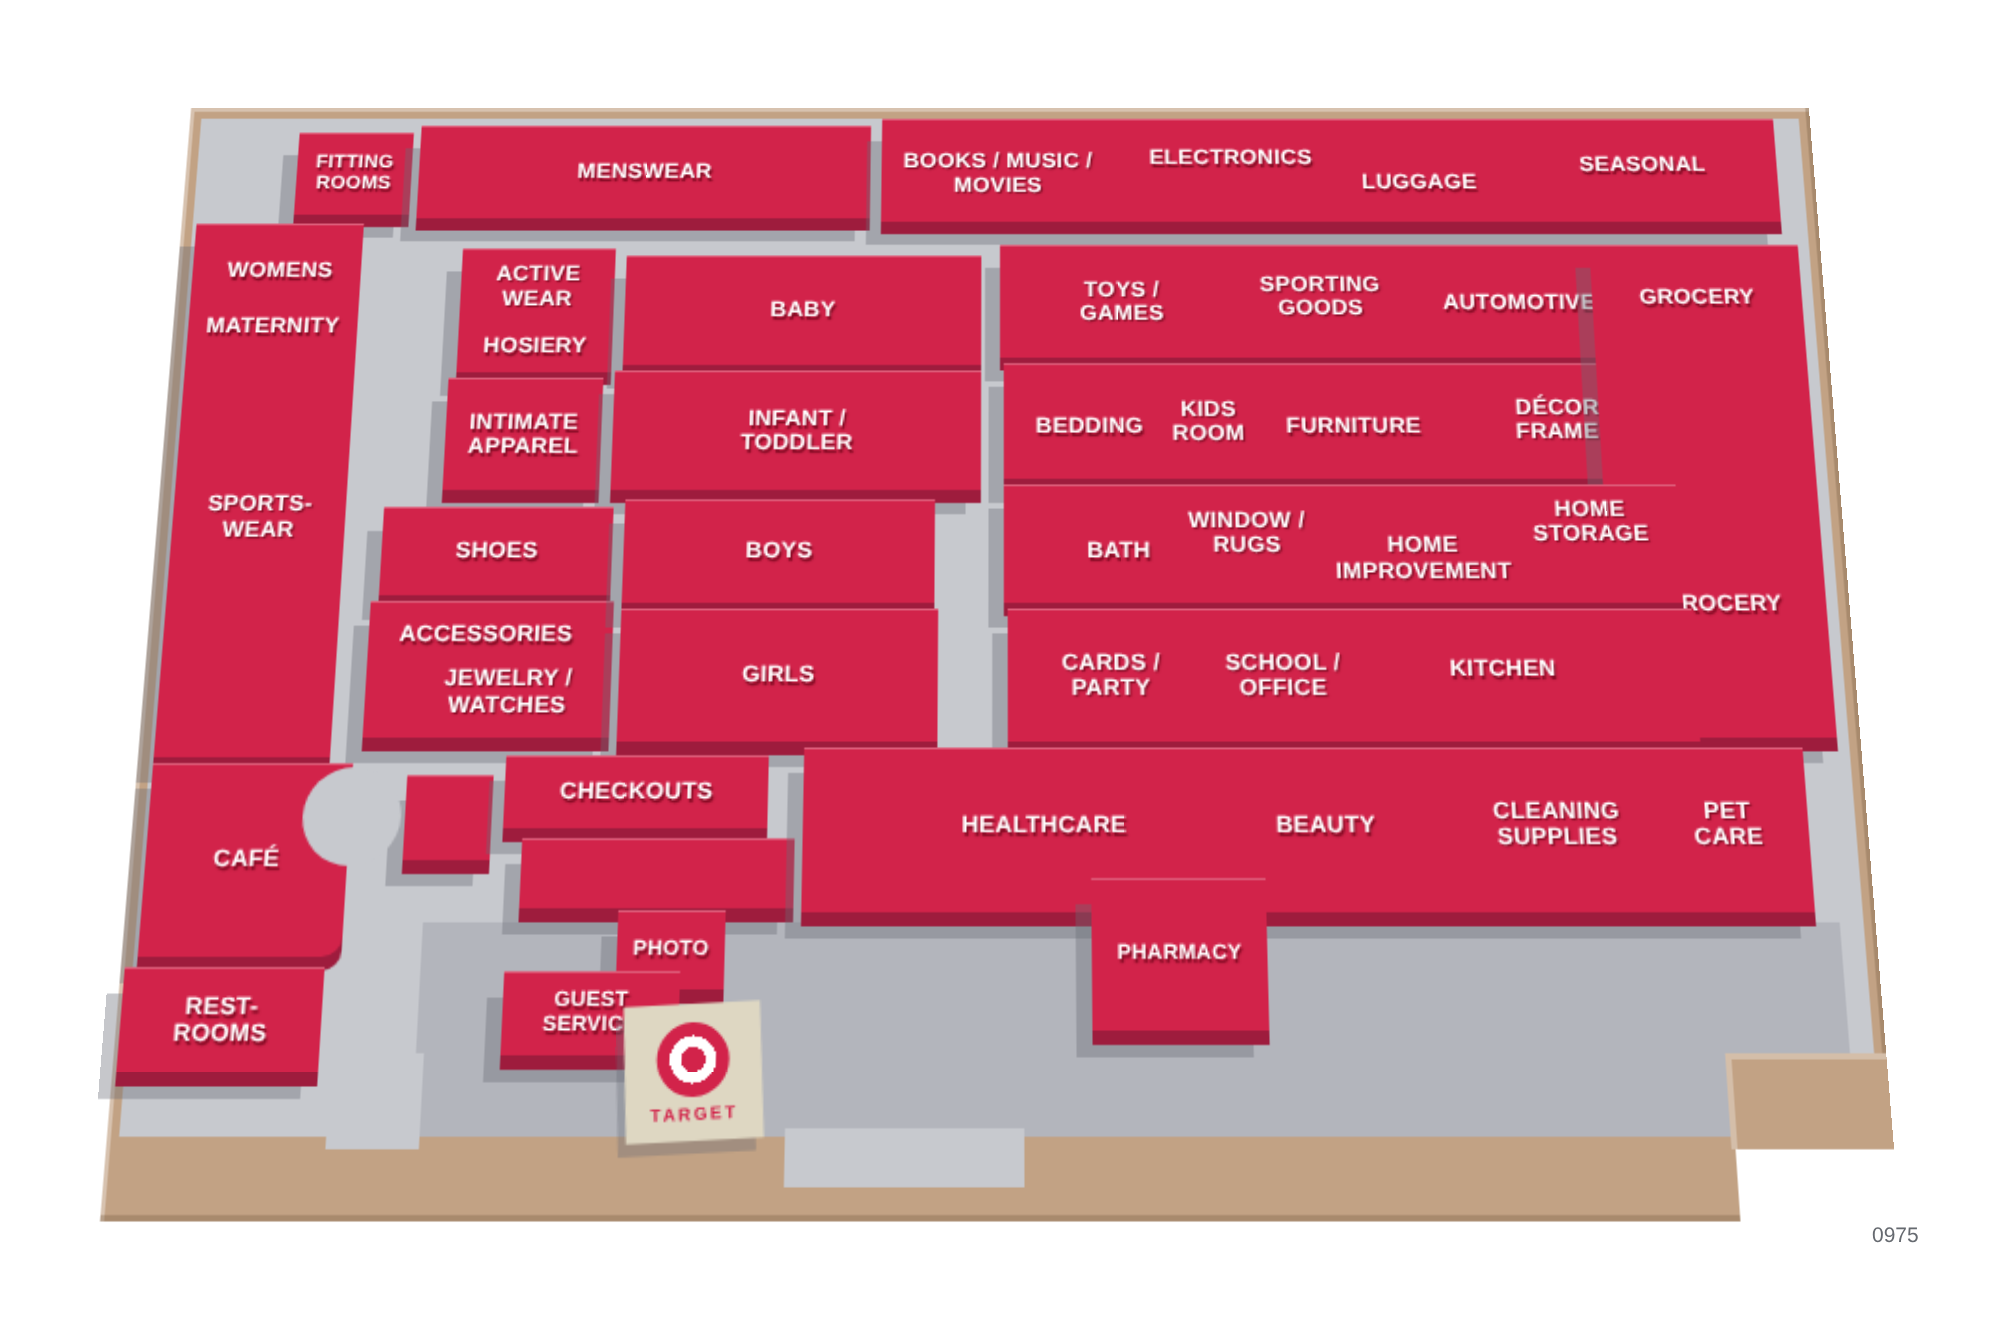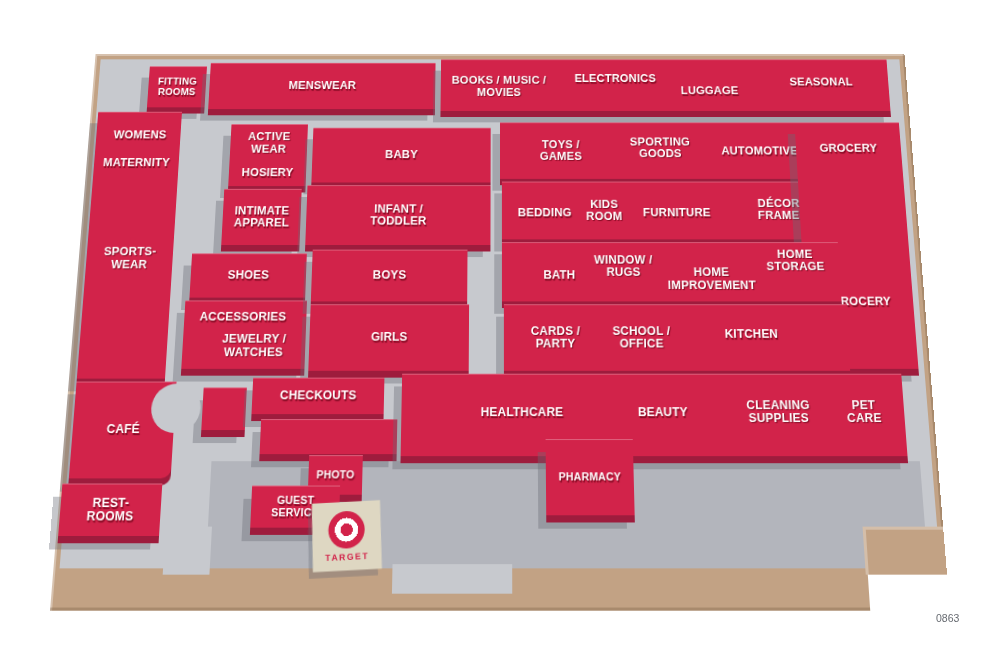--- a/index.html
+++ b/index.html
@@ -174,14 +174,14 @@
       <span class="lbl">PHARMACY</span>
     </div>
 
     <div class="target-sign">
       <div class="bullseye"></div>
       <span class="brand">TARGET</span>
     </div>
 
   </div>
 
-  <div class="page-code">0863</div>
+  <div class="page-code">0975</div>
 </div>
 
 </body></html>

